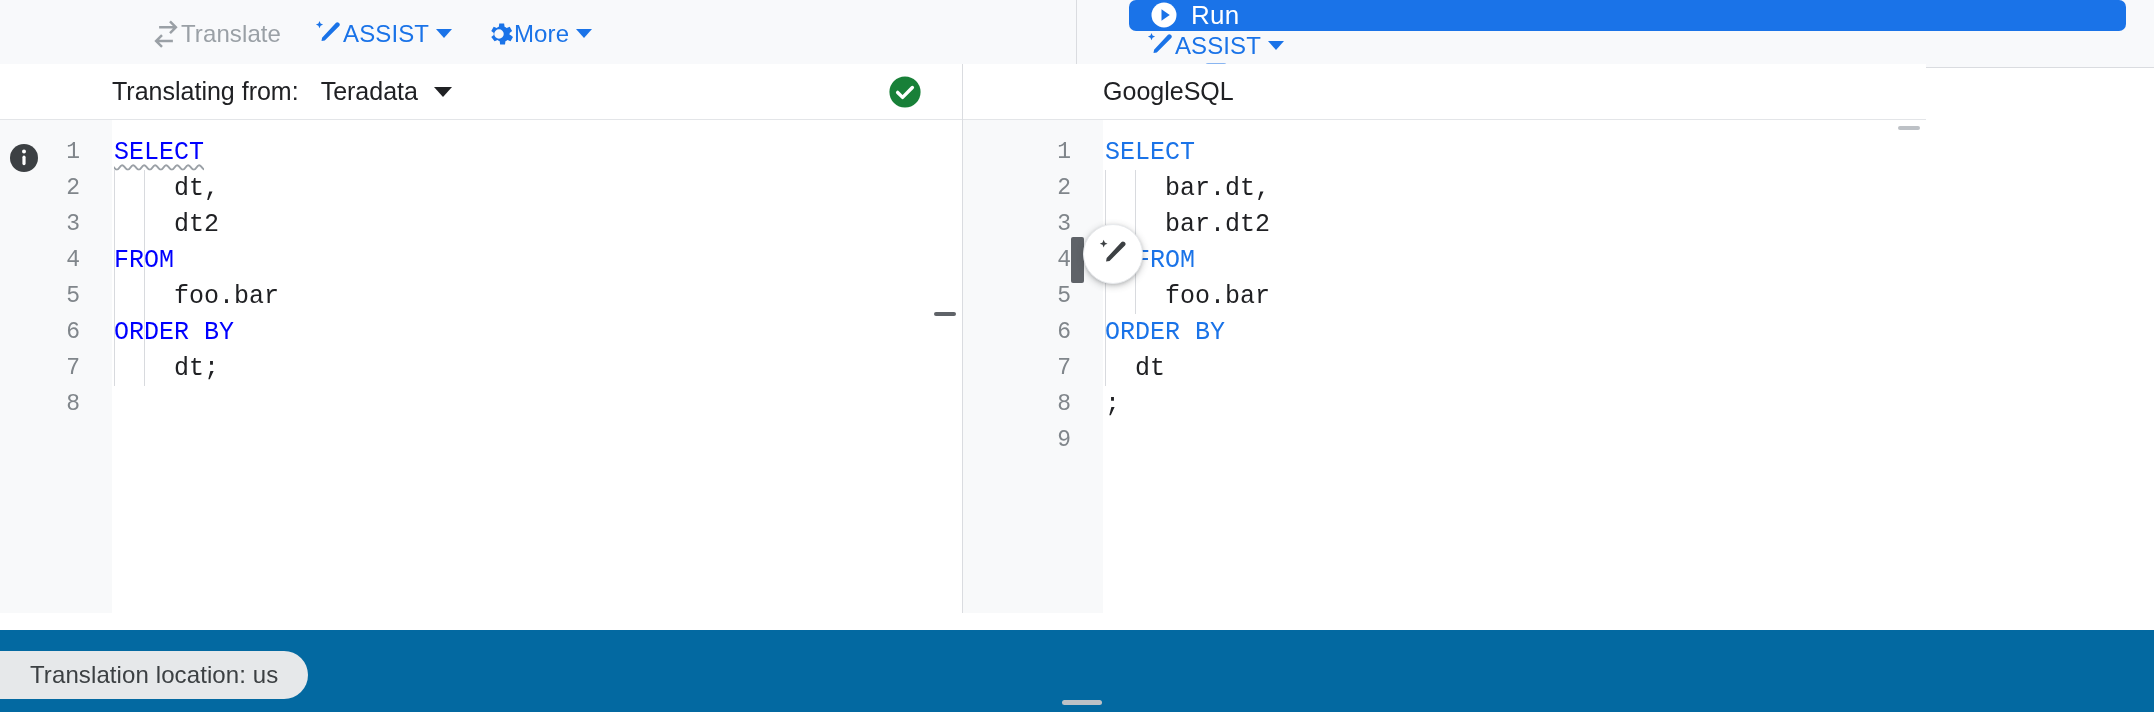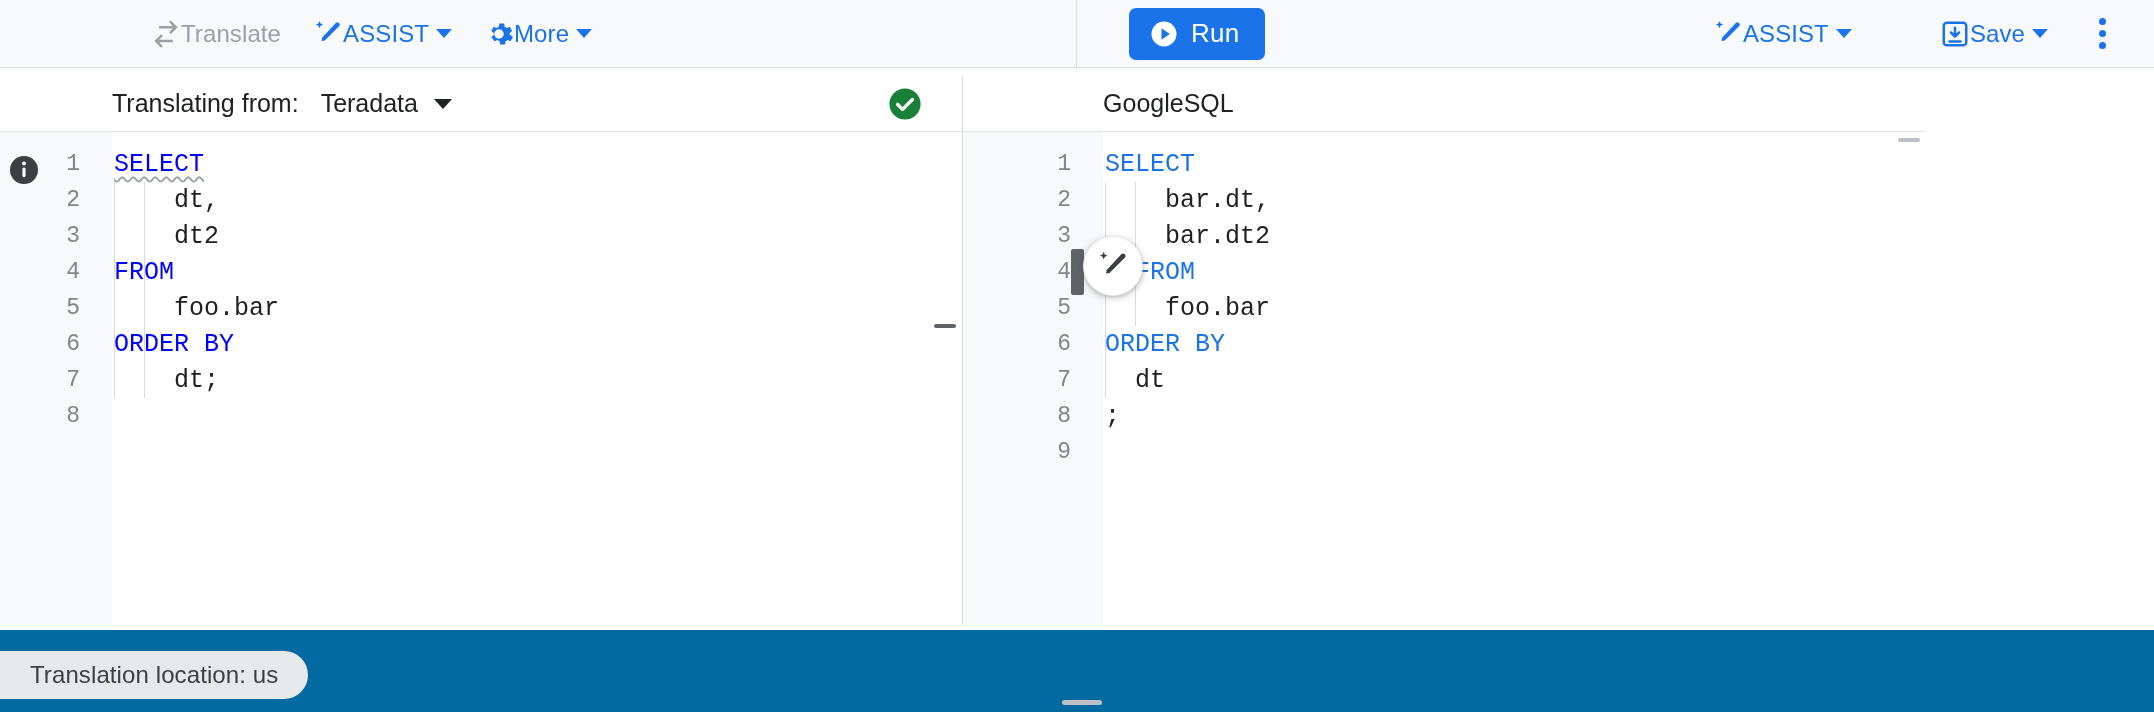--- a/index.html
+++ b/index.html
@@ -17,22 +17,22 @@
     background: #f8f9fb;
     border-bottom: 1px solid #dadce0;
     display: flex; align-items: center;
   }
   .tb-left {
     width: 1077px; height: 68px; display: flex; align-items: center;
     padding-left: 135px; gap: 0px;
     border-right: 1px solid #dadce0;
   }
   .tb-right {
-    width: 1077px; height: 68px; display: flex; align-items: center;
-    padding-left: 52px; padding-right: 28px; gap: 0px;
+    width: 1077px; height: 68px; display: flex; 
+    padding-left: 52px; padding-right: 28px; gap: 0px; flex-direction: column;
   }
   .tb-btn {
     display: inline-flex; align-items: center; gap: 0;
     height: 48px; padding: 0 16px;
     font-size: 24px; color: #1a73e8; font-weight: 400;
     background: transparent; border: none; cursor: pointer;
     white-space: nowrap; letter-spacing: .1px;
   }
   .tb-btn.disabled { color: #9aa0a6; cursor: default; }
   .caret {
@@ -51,21 +51,21 @@
   }
   .spacer { flex: 1; }
   .kebab {
     width: 48px; height: 48px; display: flex; flex-direction: column;
     align-items: center; justify-content: center; gap: 5px;
     cursor: pointer; margin-left: 14px;
   }
   .kebab i { width: 7px; height: 7px; border-radius: 50%; background: #1a73e8; display: block; }
 
   
-  .panes { position: absolute; left: 0; top: 76px; width: 1926px; height: 549px; display: flex; }
+  .panes { position: absolute; left: 0; top: 64px; width: 1926px; height: 549px; display: flex; }
   .pane-left  { width: 1077px; height: 549px; position: relative; background: #fff; border-right: 1px solid #dadce0; }
   .pane-right { width: 1077px; height: 549px; position: relative; background: #fff; }
 
   .pane-head {
     height: 56px; background: #fff; border-bottom: 1px solid #e3e5e8;
     display: flex; align-items: center; padding-left: 112px; padding-right: 40px;
   }
   .pane-right .pane-head { padding-left: 140px; text-align: right; }
   .head-label { font-size: 25px; color: #202124; }
   .head-select {

